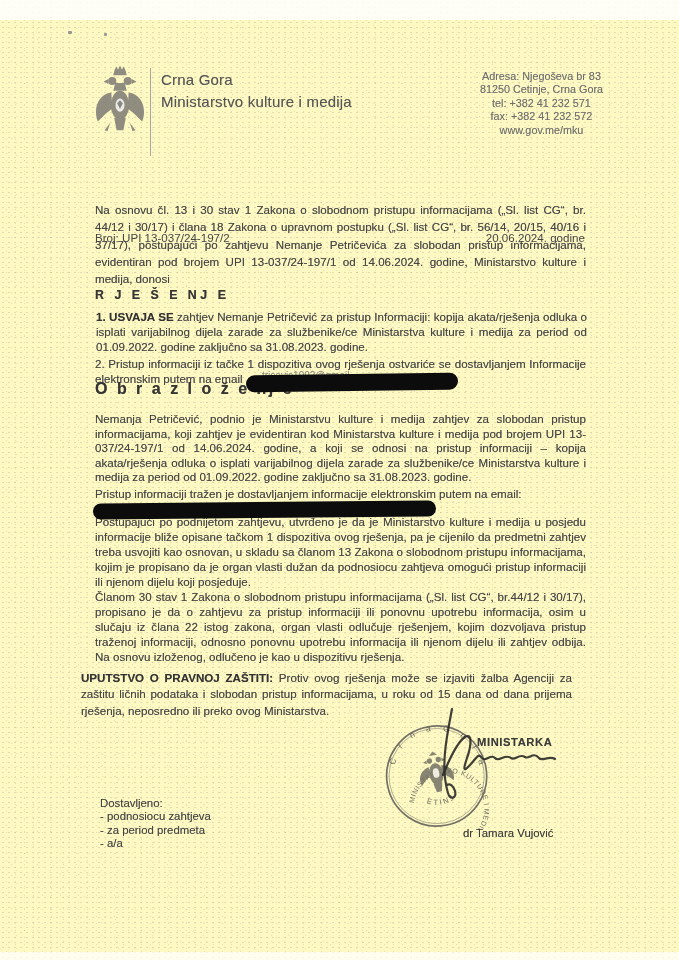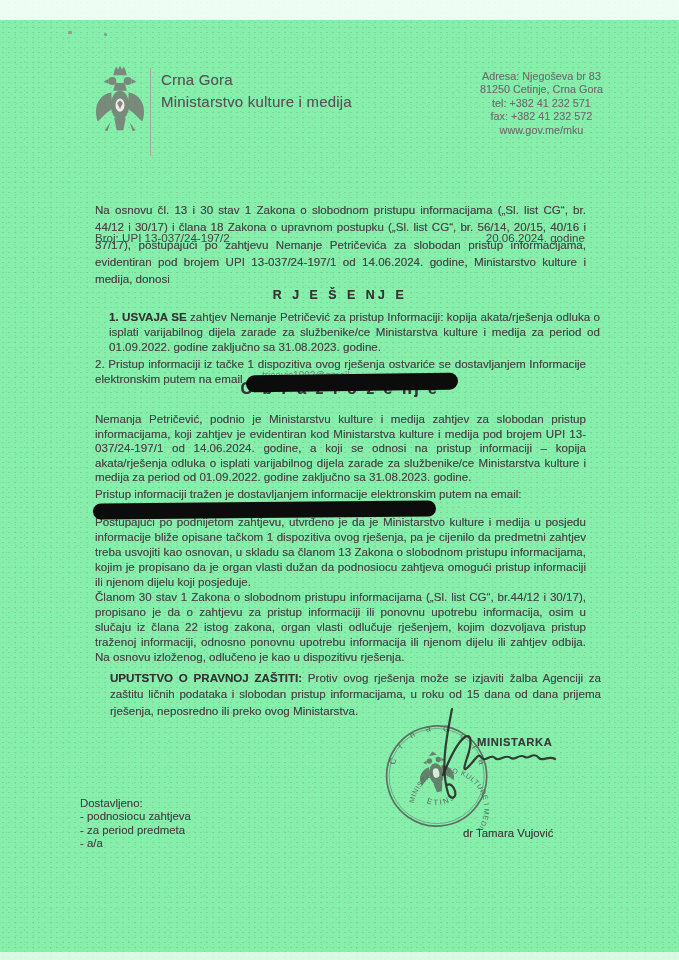--- a/index.html
+++ b/index.html
@@ -1,37 +1,37 @@
 <!DOCTYPE html>
 <html><head>
 <meta charset="utf-8">
 <style>
   html,body{margin:0;padding:0;}
   body{width:679px;height:960px;background:#e8e6e2;font-family:"Liberation Sans",sans-serif;}
-  .page{position:relative;width:679px;height:960px;background:#86efac;overflow:hidden;
+  .page{position:relative;width:679px;height:960px;background:#fef9c3;overflow:hidden;
         color:#454545;-webkit-font-smoothing:antialiased;}
   
   .page::before{content:"";position:absolute;inset:0;z-index:1;pointer-events:none;
     background-image:
       radial-gradient(circle, rgba(110,108,102,.20) .5px, transparent .9px),
       radial-gradient(circle, rgba(95,93,88,.16) .5px, transparent .9px),
       radial-gradient(circle, rgba(135,132,125,.22) .4px, transparent .8px),
       radial-gradient(circle, rgba(90,88,84,.10) .6px, transparent 1.1px);
     background-size:6px 5px, 9px 7px, 13px 11px, 17px 13px;
     background-position:0 0, 2px 3px, 5px 1px, 8px 6px;}
   .top-strip{position:absolute;left:0;top:0;width:679px;height:20px;background:rgba(255,255,255,.85);z-index:2;}
   .bottom-strip{position:absolute;left:0;bottom:0;width:679px;height:8px;background:rgba(255,255,255,.7);z-index:2;}
   .speck{position:absolute;background:#9a9894;z-index:2;border-radius:1px;}
 
   .abs{position:absolute;z-index:3;}
   .txt{font-size:11.6px;line-height:14.8px;text-align:justify;text-shadow:0 0 .4px rgba(80,80,80,.55);}
   .p-intro{line-height:17.3px;}
   .p-c,.p-d{line-height:15px;}
   .p-notice{line-height:16.3px;}
-  .heading{text-align:center;font-weight:bold;color:#353535;text-shadow:0 0 .4px rgba(60,60,60,.6);}
+  .heading{text-align:left;font-weight:bold;color:#353535;text-shadow:0 0 .4px rgba(60,60,60,.6);}
 
   .broj-row{display:flex;justify-content:space-between;font-size:11.6px;}
 
   .header-org div{color:#565656;font-size:15px;letter-spacing:.2px;text-shadow:0 0 .5px rgba(100,100,100,.5);}
   .header-divider{width:1px;height:88px;background:#a9a7a2;}
   .contact{text-align:center;font-size:10.8px;line-height:13.4px;color:#6f6f6f;text-shadow:0 0 .4px rgba(120,120,120,.5);}
 
   .redact-bar{position:absolute;background:#0c0c0c;border-radius:8.5px;z-index:5;}
   .peek{position:absolute;z-index:4;font-size:10px;color:#7d7b78;white-space:nowrap;overflow:hidden;}
 
@@ -87,39 +87,39 @@
 
   <div class="abs broj-row" style="left:95px;top:183px;width:490px;margin-top:48px;">
     <span>Broj: UPI 13-037/24-197/2</span>
     <span>20.06.2024. godine</span>
   </div>
 
   <div class="abs txt p-intro" style="left:95px;top:201px;width:491px;">Na osnovu čl. 13 i 30 stav 1 Zakona o slobodnom pristupu informacijama („Sl. list CG“, br. 44/12 i 30/17) i člana 18 Zakona o upravnom postupku („Sl. list CG“, br. 56/14, 20/15, 40/16 i 37/17), postupajući po zahtjevu Nemanje Petričevića za slobodan pristup informacijama, evidentiran pod brojem UPI 13-037/24-197/1 od 14.06.2024. godine, Ministarstvo kulture i medija, donosi</div>
 
   <div class="abs heading" style="left:95px;top:288px;width:490px;font-size:12.4px;letter-spacing:3.5px;">R J E Š E NJ E</div>
 
-  <div class="abs txt" style="left:109px;top:310px;width:491px;">
+  <div class="abs txt" style="left:96px;top:310px;width:491px;">
     <b>1. USVAJA SE</b><span> zahtjev Nemanje Petričević za pristup Informaciji: kopija akata/rješenja odluka o isplati varijabilnog dijela zarade za službenike/ce Ministarstva kulture i medija za period od 01.09.2022. godine zaključno sa 31.08.2023. godine.</span>
   </div>
 
   <div class="abs txt" style="left:95px;top:357px;width:491px;">2. Pristup informaciji iz tačke 1 dispozitiva ovog rješenja ostvariće se dostavljanjem Informacije elektronskim putem na email</div>
   <div class="peek" style="left:262px;top:370px;width:190px;">tricevic1992@gmail</div>
   <div class="redact-bar" style="left:246px;top:374px;width:212px;height:17px;transform:rotate(-0.8deg);"></div>
 
   <div class="abs heading" style="left:95px;top:380px;width:490px;font-size:16px;letter-spacing:2.5px;">O b r a z l o ž e nj e</div>
 
   <div class="abs txt" style="left:95px;top:412px;width:491px;line-height:14.6px;">Nemanja Petričević, podnio je Ministarstvu kulture i medija zahtjev za slobodan pristup informacijama, koji zahtjev je evidentiran kod Ministarstva kulture i medija pod brojem UPI 13-037/24-197/1 od 14.06.2024. godine, a koji se odnosi na pristup informaciji – kopija akata/rješenja odluka o isplati varijabilnog dijela zarade za službenike/ce Ministarstva kulture i medija za period od 01.09.2022. godine zaključno sa 31.08.2023. godine.</div>
 
   <div class="abs txt" style="left:95px;top:487px;width:491px;">Pristup informaciji tražen je dostavljanjem informacije elektronskim putem na email:</div>
   <div class="redact-bar" style="left:93px;top:502px;width:343px;height:16px;transform:rotate(-0.5deg);"></div>
 
   <div class="abs txt p-c" style="left:95px;top:514px;width:491px;">Postupajući po podnijetom zahtjevu, utvrđeno je da je Ministarstvo kulture i medija u posjedu informacije bliže opisane tačkom 1 dispozitiva ovog rješenja, pa je cijenilo da predmetni zahtjev treba usvojiti kao osnovan, u skladu sa članom 13 Zakona o slobodnom pristupu informacijama, kojim je propisano da je organ vlasti dužan da podnosiocu zahtjeva omogući pristup informaciji ili njenom dijelu koji posjeduje.</div>
   <div class="abs txt p-d" style="left:95px;top:589px;width:491px;">Članom 30 stav 1 Zakona o slobodnom pristupu informacijama („Sl. list CG“, br.44/12 i 30/17), propisano je da o zahtjevu za pristup informaciji ili ponovnu upotrebu informacija, osim u slučaju iz člana 22 istog zakona, organ vlasti odlučuje rješenjem, kojim dozvoljava pristup traženoj informaciji, odnosno ponovnu upotrebu informacija ili njenom dijelu ili zahtjev odbija. Na osnovu izloženog, odlučeno je kao u dispozitivu rješenja.</div>
 
-  <div class="abs txt p-notice" style="left:110px;top:670px;width:491px;">
+  <div class="abs txt p-notice" style="left:81px;top:670px;width:491px;">
     <b>UPUTSTVO O PRAVNOJ ZAŠTITI:</b><span> Protiv ovog rješenja može se izjaviti žalba Agenciji za zaštitu ličnih podataka i slobodan pristup informacijama, u roku od 15 dana od dana prijema rješenja, neposredno ili preko ovog Ministarstva.</span>
   </div>
 
   <div class="abs stamp-svg" style="left:377px;top:716px;">
     <svg width="120" height="120" viewBox="0 0 120 120">
       <defs>
         <path id="sp-outer" d="M20.1,43.9 A43,43 0 1 1 20,44.2"></path>
         <path id="sp-ring" d="M32.8,82.8 A35.5,35.5 0 1 1 32.7,83.1"></path>
         <path id="sp-bottom" d="M45.5,85.1 A29,29 0 0 0 74.5,85.1"></path>
       </defs>
@@ -151,19 +151,19 @@
   <div class="abs sig-svg" style="left:425px;top:695px;">
     <svg width="175" height="120" viewBox="0 0 175 120">
       <g stroke="#262624" stroke-width="2.2" fill="none" stroke-linecap="round" opacity="0.88">
         <path d="M27,14 C22,40 15,72 23,98 c2,7 9,6 7,-2 c-1.5,-5 -5,-8 -8,-6"></path>
         <path d="M18,80 C26,60 34,46 40,42 C48,37 46,52 42,63 C39,72 37,79 45,70 C51,64 53,57 57,63 C60,68 66,58 70,63 C74,68 80,58 86,63 C90,66 94,58 100,62 C104,65 108,56 114,63 C117,67 124,60 130,64"></path>
       </g>
     </svg>
   </div>
   <div class="abs min-name" style="left:463px;top:779px;margin-top:48px;">dr Tamara Vujović</div>
 
-  <div class="abs dist" style="left:80px;top:797px;">
+  <div class="abs dist" style="left:100px;top:797px;">
     <div>Dostavljeno:</div>
     <div>- podnosiocu zahtjeva</div>
     <div>- za period predmeta</div>
     <div>- a/a</div>
   </div>
 </div>
 
 </body></html>

